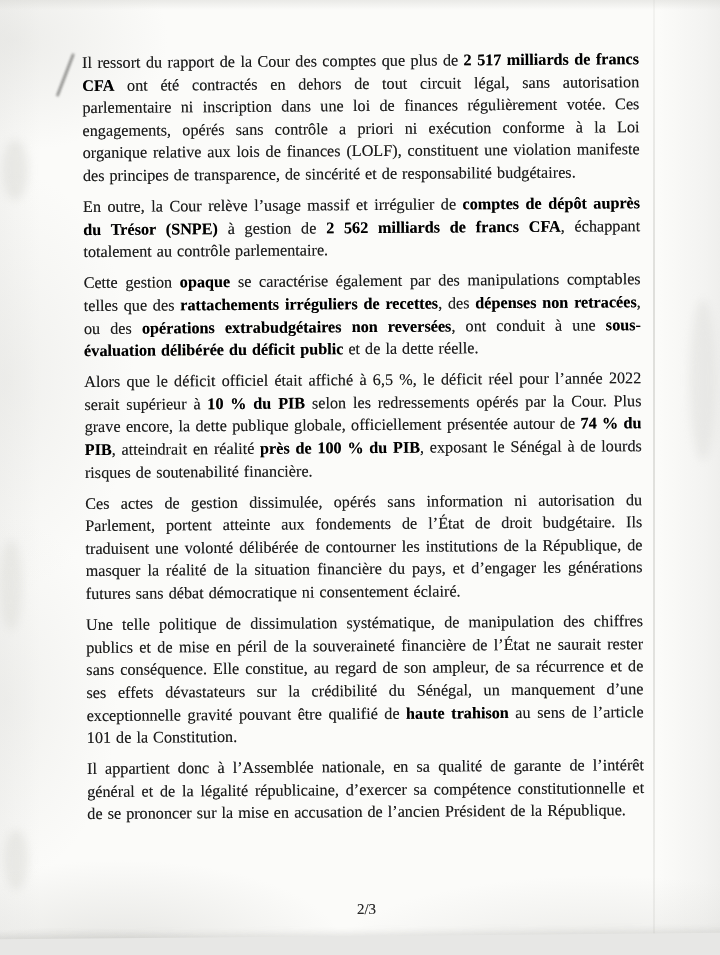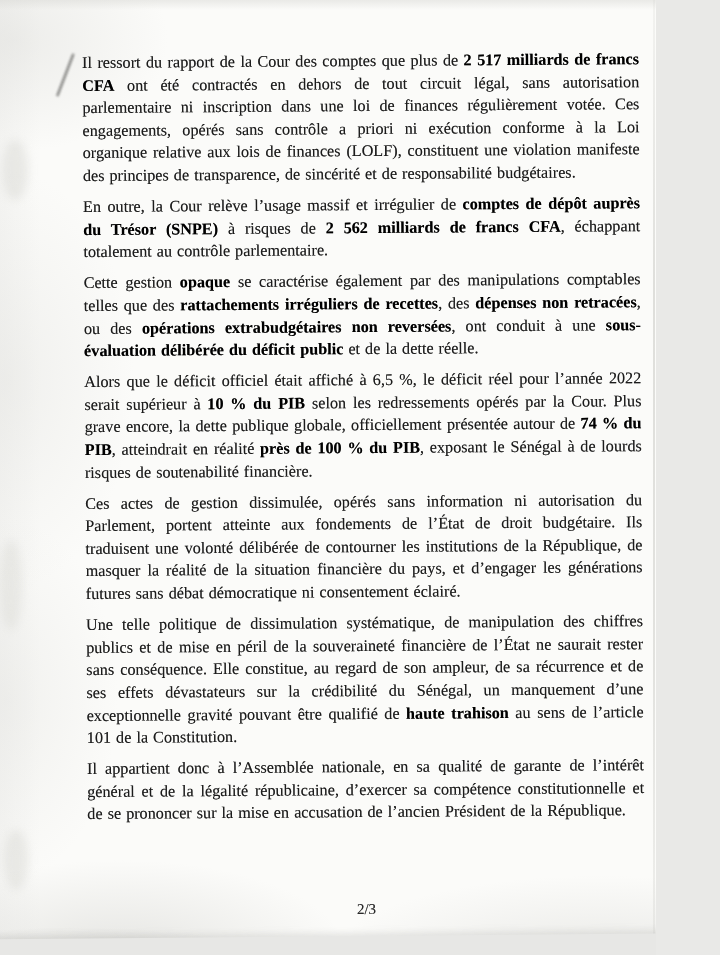--- a/index.html
+++ b/index.html
@@ -4,21 +4,21 @@
 <style>
   html,body{margin:0;padding:0;}
   body{
     width:720px;height:955px;
     font-family:"Liberation Serif","DejaVu Serif",serif;
     background:#e9e9e7;
     overflow:hidden;
   }
   .page{
     position:relative;
-    width:656px;height:955px;
+    width:720px;height:955px;
     background:
       radial-gradient(220px 160px at 14px 40px, rgba(210,210,206,.35), rgba(210,210,206,0) 70%),
       radial-gradient(180px 300px at 8px 380px, rgba(214,214,210,.30), rgba(214,214,210,0) 70%),
       radial-gradient(160px 260px at 6px 700px, rgba(214,214,210,.28), rgba(214,214,210,0) 70%),
       radial-gradient(300px 120px at 120px 950px, rgba(205,205,201,.45), rgba(205,205,201,0) 75%),
       radial-gradient(360px 110px at 600px 958px, rgba(208,208,204,.40), rgba(208,208,204,0) 75%),
       linear-gradient(90deg, #f4f4f2 0, #fbfbf9 40px, #fbfbf9 660px, #f3f3f1 706px, #efefed 720px),
       #fbfbf9;
     overflow:hidden;
   }
@@ -87,21 +87,21 @@
   <div class="blob b3"></div>
   <div class="blob b4"></div>
   <div class="fold-line"></div>
   <div class="bottom-blob"></div>
   <div class="bottom-band"></div>
   <div class="smudge-mark"></div>
 
   <div class="content">
     <div class="textblock" id="paragraphs">
         <p><span>Il ressort du rapport de la Cour des comptes que plus de </span><span class="b">2 517 milliards de francs CFA</span><span> ont été contractés en dehors de tout circuit légal, sans autorisation parlementaire ni inscription dans une loi de finances régulièrement votée. Ces engagements, opérés sans contrôle a priori ni exécution conforme à la Loi organique relative aux lois de finances (LOLF), constituent une violation manifeste des principes de transparence, de sincérité et de responsabilité budgétaires.</span></p>
-        <p><span>En outre, la Cour relève l’usage massif et irrégulier de </span><span class="b">comptes de dépôt auprès du Trésor (SNPE)</span><span> à risques de </span><span class="b">2 562 milliards de francs CFA</span><span>, échappant totalement au contrôle parlementaire.</span></p>
+        <p><span>En outre, la Cour relève l’usage massif et irrégulier de </span><span class="b">comptes de dépôt auprès du Trésor (SNPE)</span><span> à gestion de </span><span class="b">2 562 milliards de francs CFA</span><span>, échappant totalement au contrôle parlementaire.</span></p>
         <p><span>Cette gestion </span><span class="b">opaque</span><span> se caractérise également par des manipulations comptables telles que des </span><span class="b">rattachements irréguliers de recettes</span><span>, des </span><span class="b">dépenses non retracées</span><span>, ou des </span><span class="b">opérations extrabudgétaires non reversées</span><span>, ont conduit à une </span><span class="b">sous-évaluation délibérée du déficit public</span><span> et de la dette réelle.</span></p>
         <p><span>Alors que le déficit officiel était affiché à 6,5 %, le déficit réel pour l’année 2022 serait supérieur à </span><span class="b">10 % du PIB</span><span> selon les redressements opérés par la Cour. Plus grave encore, la dette publique globale, officiellement présentée autour de </span><span class="b">74 % du PIB</span><span>, atteindrait en réalité </span><span class="b">près de 100 % du PIB</span><span>, exposant le Sénégal à de lourds risques de soutenabilité financière.</span></p>
         <p><span>Ces actes de gestion dissimulée, opérés sans information ni autorisation du Parlement, portent atteinte aux fondements de l’État de droit budgétaire. Ils traduisent une volonté délibérée de contourner les institutions de la République, de masquer la réalité de la situation financière du pays, et d’engager les générations futures sans débat démocratique ni consentement éclairé.</span></p>
         <p><span>Une telle politique de dissimulation systématique, de manipulation des chiffres publics et de mise en péril de la souveraineté financière de l’État ne saurait rester sans conséquence. Elle constitue, au regard de son ampleur, de sa récurrence et de ses effets dévastateurs sur la crédibilité du Sénégal, un manquement d’une exceptionnelle gravité pouvant être qualifié de </span><span class="b">haute trahison</span><span> au sens de l’article 101 de la Constitution.</span></p>
         <p><span>Il appartient donc à l’Assemblée nationale, en sa qualité de garante de l’intérêt général et de la légalité républicaine, d’exercer sa compétence constitutionnelle et de se prononcer sur la mise en accusation de l’ancien Président de la République.</span></p>
       </div>
     <div class="page-number">2/3</div>
   </div>
 </div>
 

